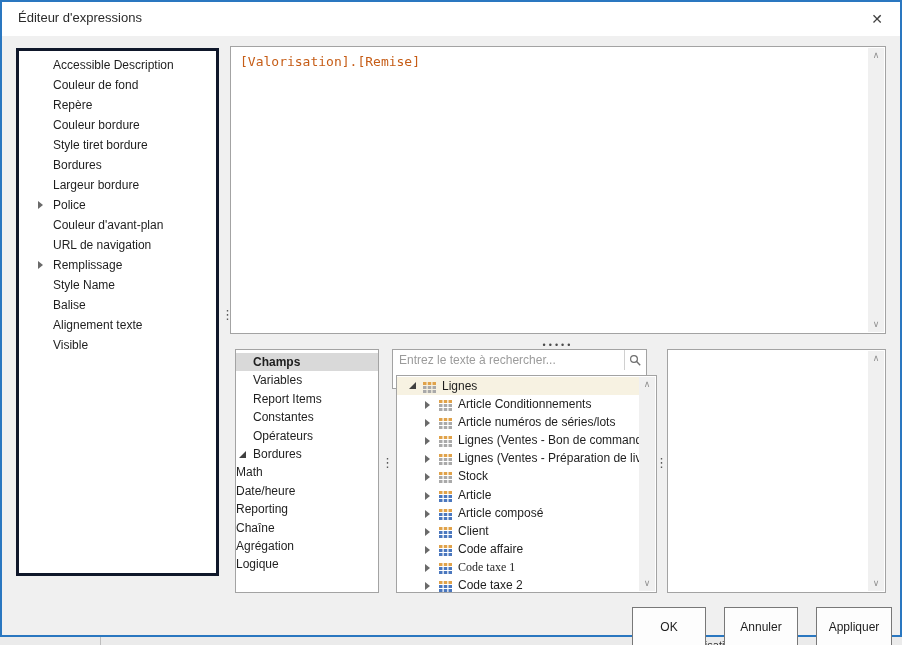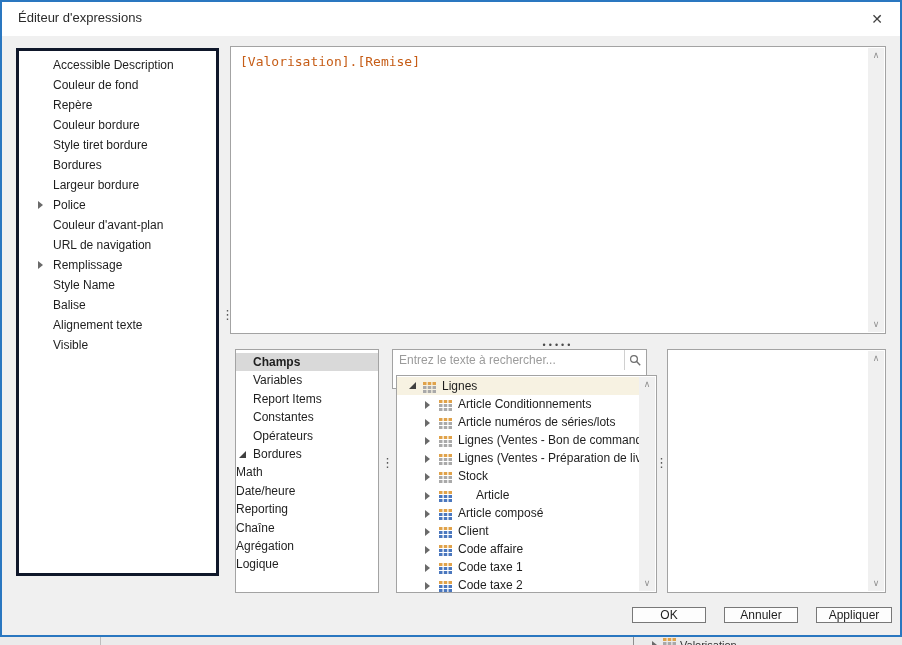--- a/index.html
+++ b/index.html
@@ -68,21 +68,21 @@
   .trow.sel { background:#f7f2e2; }
   .trow .exp { position:absolute; top:6px; }
   .trow .exp.tri-e { top:5px; }
   .trow .ticon { position:absolute; top:3px; }
   .ticon { display:inline-block; width:13px; height:11px; }
 
   
   .right-panel { position:absolute; left:665px; top:347px; width:219px; height:244px; background:#fff; border:1px solid #a3a3a3; }
 
   
-  .btn { position:absolute; top:605px; height:16px; background:#fdfdfd; border:1px solid #787878; font-family:"Liberation Sans",sans-serif; font-size:12px; color:#1e1e1e; cursor:pointer; }
+  .btn { position:absolute; top:605px; height:39px; background:#fdfdfd; border:1px solid #787878; font-family:"Liberation Sans",sans-serif; font-size:12px; color:#1e1e1e; cursor:pointer; }
   .btn-ok { left:630px; width:74px; }
   .btn-cancel { left:722px; width:74px; }
   .btn-apply { left:814px; width:76px; }
 </style>
 </head>
 <body>
 
 <div class="screen">
 
   <div class="bg-sliver">
@@ -236,21 +236,21 @@
           <div class="trow"><span class="exp tri-r" style="left: 28px;"></span><span class="ticon" style="left: 42px;"><svg width="13" height="11" viewBox="0 0 13 11">
                 <rect x="0" y="0" width="3.5" height="3" fill="#e0a24a"></rect>
                 <rect x="4.75" y="0" width="3.5" height="3" fill="#e0a24a"></rect>
                 <rect x="9.5" y="0" width="3.5" height="3" fill="#e0a24a"></rect>
                 <rect x="0" y="4" width="3.5" height="3" fill="#4a77be"></rect>
                 <rect x="4.75" y="4" width="3.5" height="3" fill="#4a77be"></rect>
                 <rect x="9.5" y="4" width="3.5" height="3" fill="#4a77be"></rect>
                 <rect x="0" y="8" width="3.5" height="3" fill="#4a77be"></rect>
                 <rect x="4.75" y="8" width="3.5" height="3" fill="#4a77be"></rect>
                 <rect x="9.5" y="8" width="3.5" height="3" fill="#4a77be"></rect>
-              </svg></span><span style="padding-left: 79px; display: inline-block;">Article</span></div>
+              </svg></span><span style="padding-left: 61px; display: inline-block;">Article</span></div>
           <div class="trow"><span class="exp tri-r" style="left: 28px;"></span><span class="ticon" style="left: 42px;"><svg width="13" height="11" viewBox="0 0 13 11">
                 <rect x="0" y="0" width="3.5" height="3" fill="#e0a24a"></rect>
                 <rect x="4.75" y="0" width="3.5" height="3" fill="#e0a24a"></rect>
                 <rect x="9.5" y="0" width="3.5" height="3" fill="#e0a24a"></rect>
                 <rect x="0" y="4" width="3.5" height="3" fill="#4a77be"></rect>
                 <rect x="4.75" y="4" width="3.5" height="3" fill="#4a77be"></rect>
                 <rect x="9.5" y="4" width="3.5" height="3" fill="#4a77be"></rect>
                 <rect x="0" y="8" width="3.5" height="3" fill="#4a77be"></rect>
                 <rect x="4.75" y="8" width="3.5" height="3" fill="#4a77be"></rect>
                 <rect x="9.5" y="8" width="3.5" height="3" fill="#4a77be"></rect>
@@ -280,21 +280,21 @@
           <div class="trow"><span class="exp tri-r" style="left: 28px;"></span><span class="ticon" style="left: 42px;"><svg width="13" height="11" viewBox="0 0 13 11">
                 <rect x="0" y="0" width="3.5" height="3" fill="#e0a24a"></rect>
                 <rect x="4.75" y="0" width="3.5" height="3" fill="#e0a24a"></rect>
                 <rect x="9.5" y="0" width="3.5" height="3" fill="#e0a24a"></rect>
                 <rect x="0" y="4" width="3.5" height="3" fill="#4a77be"></rect>
                 <rect x="4.75" y="4" width="3.5" height="3" fill="#4a77be"></rect>
                 <rect x="9.5" y="4" width="3.5" height="3" fill="#4a77be"></rect>
                 <rect x="0" y="8" width="3.5" height="3" fill="#4a77be"></rect>
                 <rect x="4.75" y="8" width="3.5" height="3" fill="#4a77be"></rect>
                 <rect x="9.5" y="8" width="3.5" height="3" fill="#4a77be"></rect>
-              </svg></span><span style="padding-left: 61px; display: inline-block;">Code taxe 1</span></div>
+              </svg></span><span style="padding-left: 61px; display: inline-block; font-family: Liberation Serif, serif;">Code taxe 1</span></div>
           <div class="trow"><span class="exp tri-r" style="left: 28px;"></span><span class="ticon" style="left: 42px;"><svg width="13" height="11" viewBox="0 0 13 11">
                 <rect x="0" y="0" width="3.5" height="3" fill="#e0a24a"></rect>
                 <rect x="4.75" y="0" width="3.5" height="3" fill="#e0a24a"></rect>
                 <rect x="9.5" y="0" width="3.5" height="3" fill="#e0a24a"></rect>
                 <rect x="0" y="4" width="3.5" height="3" fill="#4a77be"></rect>
                 <rect x="4.75" y="4" width="3.5" height="3" fill="#4a77be"></rect>
                 <rect x="9.5" y="4" width="3.5" height="3" fill="#4a77be"></rect>
                 <rect x="0" y="8" width="3.5" height="3" fill="#4a77be"></rect>
                 <rect x="4.75" y="8" width="3.5" height="3" fill="#4a77be"></rect>
                 <rect x="9.5" y="8" width="3.5" height="3" fill="#4a77be"></rect>

